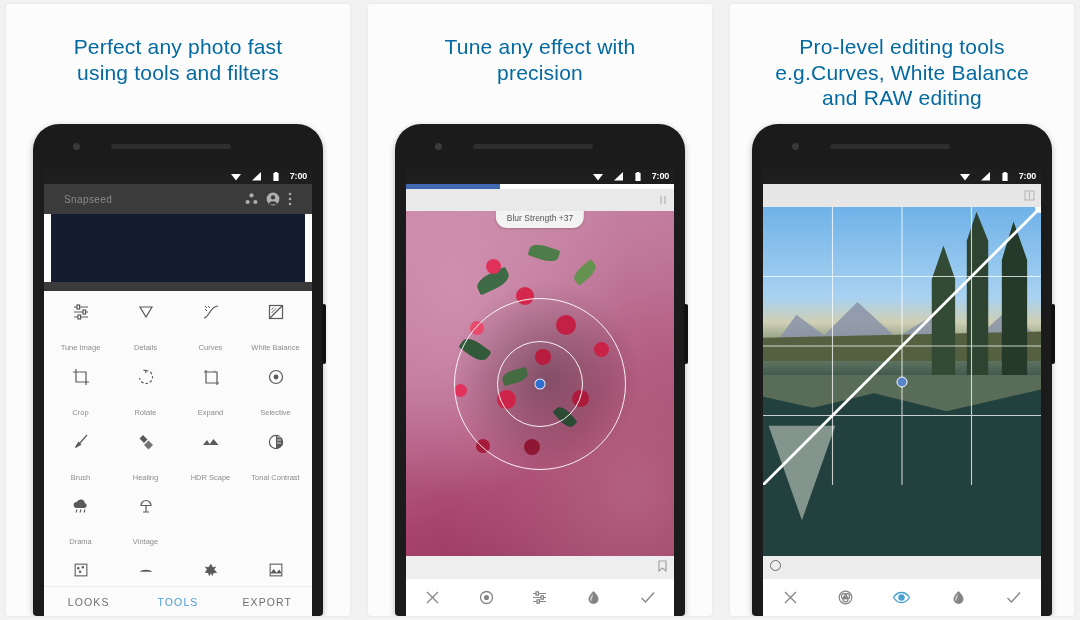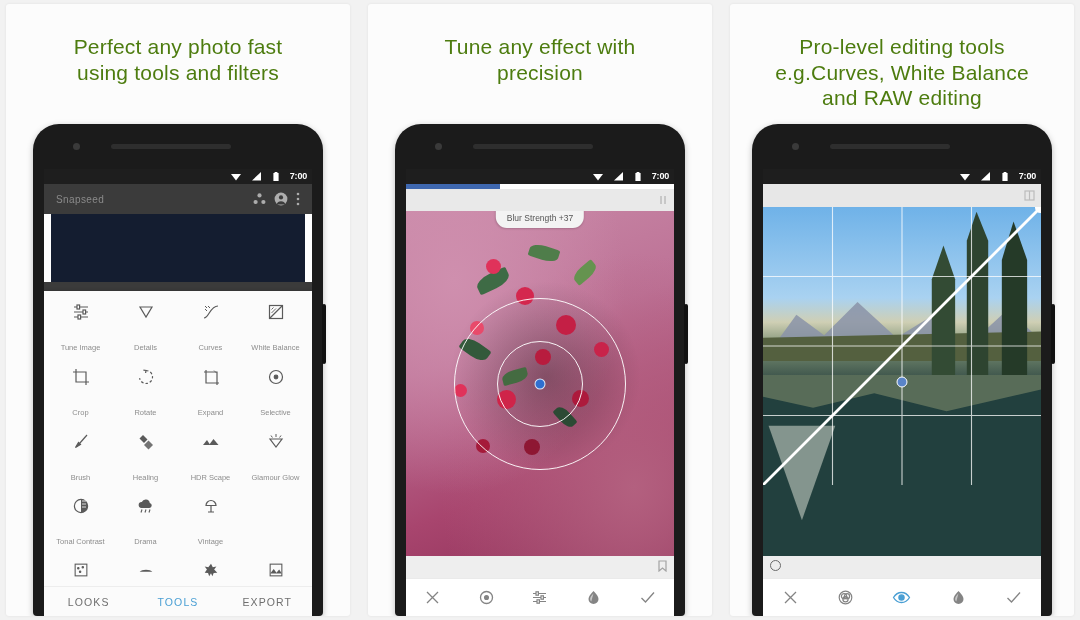--- a/index.html
+++ b/index.html
@@ -19,21 +19,21 @@
     box-shadow:0 0 3px rgba(0,0,0,0.07);
     overflow:hidden;
     display:flex;
     flex-direction:column;
     align-items:center;
   }
 
   .headline {
     margin-top:30px;
     text-align:center;
-    color:#4d7c0f;
+    color:#0369a1;
     font-size:21px;
     line-height:1.22;
     font-weight:300;
     letter-spacing:0.2px;
     padding:0 14px;
   }
   .headline .ln { display:block; white-space:nowrap; }
 
   
   .phone {
@@ -73,21 +73,21 @@
     gap:11px;
     padding-right:5px;
     flex:0 0 auto;
   }
   .sb-ic { display:block; }
   .sb-clock { color:#fff; font-size:9px; line-height:9px; font-weight:bold; letter-spacing:-0.2px; }
 
   
   .p1-appbar {
     height:30px; background:#3b3b3b;
-    display:flex; align-items:center; padding:0 12px; gap:8px; flex:0 0 auto;
+    display:flex; align-items:center; padding:0 20px; gap:8px; flex:0 0 auto;
   }
   .p1-title { color:#8a8a8a; font-size:10px; flex:1; letter-spacing:0.4px; }
   .p1-ic { opacity:.78; }
   .p1-photo { background:#141d30; height:68px; margin:0 7px; flex:0 0 auto; }
   .p1-gap { background:#3b3b3b; flex:1 1 auto; }
 
   .toolsheet {
     background:#fbfbfb;
     position:absolute; left:0; right:0; bottom:0; top:122px;
     display:flex; flex-direction:column;
@@ -325,29 +325,20 @@
             <div class="toolitem">
               <span class="ti-ic">
                 <svg width="20" height="20" viewBox="0 0 20 20" fill="#5a5a5a">
                     <path d="M2 13l4-5 3.2 5z"></path>
                     <path d="M8 13l4.5-6 5 6z"></path>
                   </svg>
               </span>
               <span class="ti-lb">HDR Scape</span>
             </div>
 
-            <div class="toolitem">
-              <span class="ti-ic">
-                <svg width="20" height="20" viewBox="0 0 20 20" fill="none" stroke="#5a5a5a" stroke-width="1.2">
-                    <path d="M4 7h12l-6 8z"></path>
-                    <path d="M10 2v3M5 3.5l1.4 2M15 3.5l-1.4 2" stroke-width="1"></path>
-                  </svg>
-              </span>
-              <span class="ti-lb">Glamour Glow</span>
-            </div>
 
             <div class="toolitem">
               <span class="ti-ic">
                 <svg width="20" height="20" viewBox="0 0 20 20">
                     <circle cx="10" cy="10" r="6.6" fill="none" stroke="#5a5a5a" stroke-width="1.2"></circle>
                     <path d="M10 3.4a6.6 6.6 0 0 1 0 13.2z" fill="#5a5a5a"></path>
                     <path d="M11 5h4M11 8h4M11 11h4" stroke="#fff" stroke-width=".8"></path>
                   </svg>
               </span>
               <span class="ti-lb">Tonal Contrast</span>

